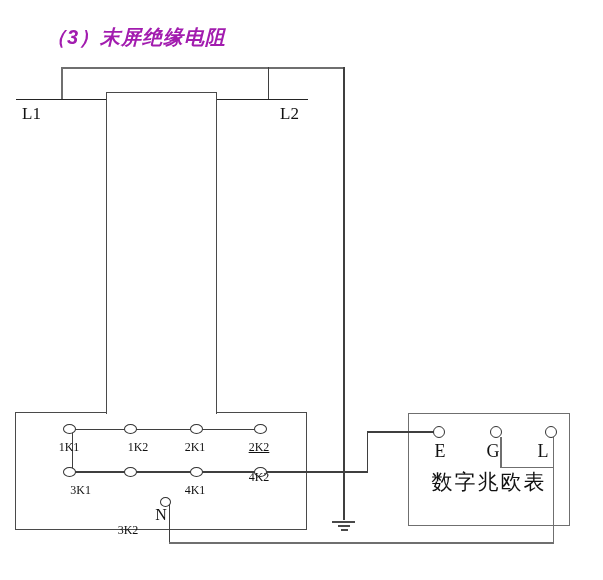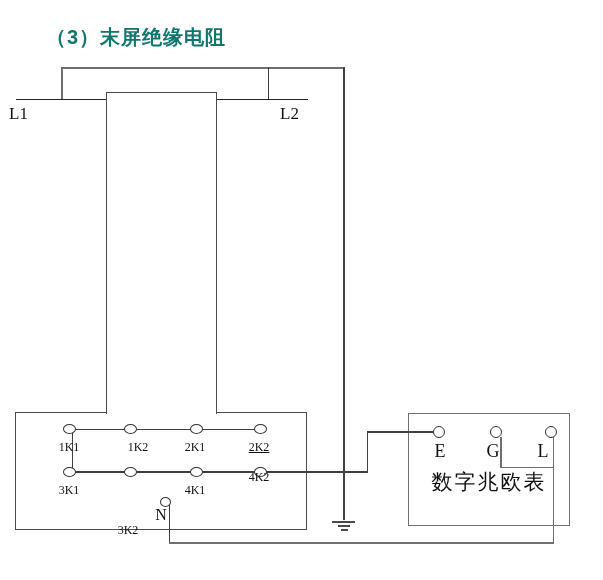--- a/index.html
+++ b/index.html
@@ -12,41 +12,41 @@
   .vline{position:absolute;width:1.5px;background:#3f3f3f;z-index:3;}
   .gray{background:#6f6f6f;}
   .node{
     position:absolute;box-sizing:border-box;background:#fff;
     border:1.4px solid #333;border-radius:50%;z-index:4;
   }
   .lbl{position:absolute;z-index:5;font-family:"Liberation Serif", serif;}
   .tlbl{width:44px;text-align:center;font-size:12px;line-height:16px;}
   .title{
     position:absolute;font-family:"Liberation Sans", sans-serif;
-    font-weight:600;font-size:20px;letter-spacing:1px;color:#0f766e;z-index:5;
+    font-weight:600;font-size:20px;letter-spacing:1px;color:#a21caf;z-index:5;font-style:italic;
   }
   .box{position:absolute;box-sizing:border-box;background:#fff;}
   .meter-name{font-size:21px;letter-spacing:2px;text-align:center;}
 </style>
 </head>
 <body>
 
 <div class="canvas">
 
   <div class="title" style="left:46px;top:24px;">（3）末屏绝缘电阻</div>
 
   <div class="hline gray" style="left:61px;top:67px;width:283.5px;"></div>
   <div class="vline gray" style="left:61px;top:67px;height:32px;"></div>
   <div class="vline" style="left:267.5px;top:67px;height:32px;"></div>
 
   <div class="vline" style="left:343px;top:67px;height:453px;"></div>
 
   <div class="hline" style="left:16px;top:98.5px;width:90px;background:#242424;"></div>
   <div class="hline" style="left:217px;top:98.5px;width:91px;background:#242424;"></div>
-  <div class="lbl" style="left:9px;top:104px;font-size:17px;">L1</div>
+  <div class="lbl" style="left:22px;top:104px;font-size:17px;">L1</div>
   <div class="lbl" style="left:280px;top:104px;font-size:17px;">L2</div>
 
   <div class="box" style="left:15px;top:412px;width:292px;height:118px;border:1.5px solid #4a4a4a;z-index:1;"></div>
 
   <div class="box" style="left:106px;top:92px;width:110.5px;height:322px;border:1.5px solid #4a4a4a;border-bottom:none;z-index:2;"></div>
 
   <div class="hline" style="left:72px;top:428.5px;width:188px;"></div>
   <div class="vline" style="left:71.5px;top:428.5px;height:44px;"></div>
   <div class="hline" style="left:69px;top:471px;width:299px;"></div>
 
@@ -60,21 +60,21 @@
 
   <div class="node" style="left:62.5px;top:467px;width:13px;height:10px;"></div>
   <div class="node" style="left:123.5px;top:467px;width:13px;height:10px;"></div>
   <div class="node" style="left:189.5px;top:467px;width:13px;height:10px;"></div>
   <div class="node" style="left:253.5px;top:467px;width:13px;height:10px;"></div>
 
   <div class="lbl tlbl" style="left:47px;top:439px;">1K1</div>
   <div class="lbl tlbl" style="left:116px;top:439px;">1K2</div>
   <div class="lbl tlbl" style="left:173px;top:439px;">2K1</div>
   <div class="lbl tlbl" style="left:237px;top:439px;text-decoration:underline;">2K2</div>
-  <div class="lbl tlbl" style="left:47px;top:481.5px;">3K1</div>
+  <div class="lbl tlbl" style="left:47px;top:481.5px;text-align:right;">3K1</div>
   <div class="lbl tlbl" style="left:106px;top:481.5px;margin-top:40px;">3K2</div>
   <div class="lbl tlbl" style="left:173px;top:481.5px;">4K1</div>
   <div class="lbl tlbl" style="left:237px;top:469px;">4K2</div>
 
   <div class="node" style="left:159.5px;top:497px;width:11px;height:10px;"></div>
   <div class="lbl" style="left:150px;top:506px;width:22px;text-align:center;font-size:16px;">N</div>
   <div class="vline" style="left:168.5px;top:504px;height:39px;"></div>
   <div class="hline gray" style="left:168.5px;top:542px;width:385.5px;"></div>
 
   <div class="abs" style="z-index:3;">

